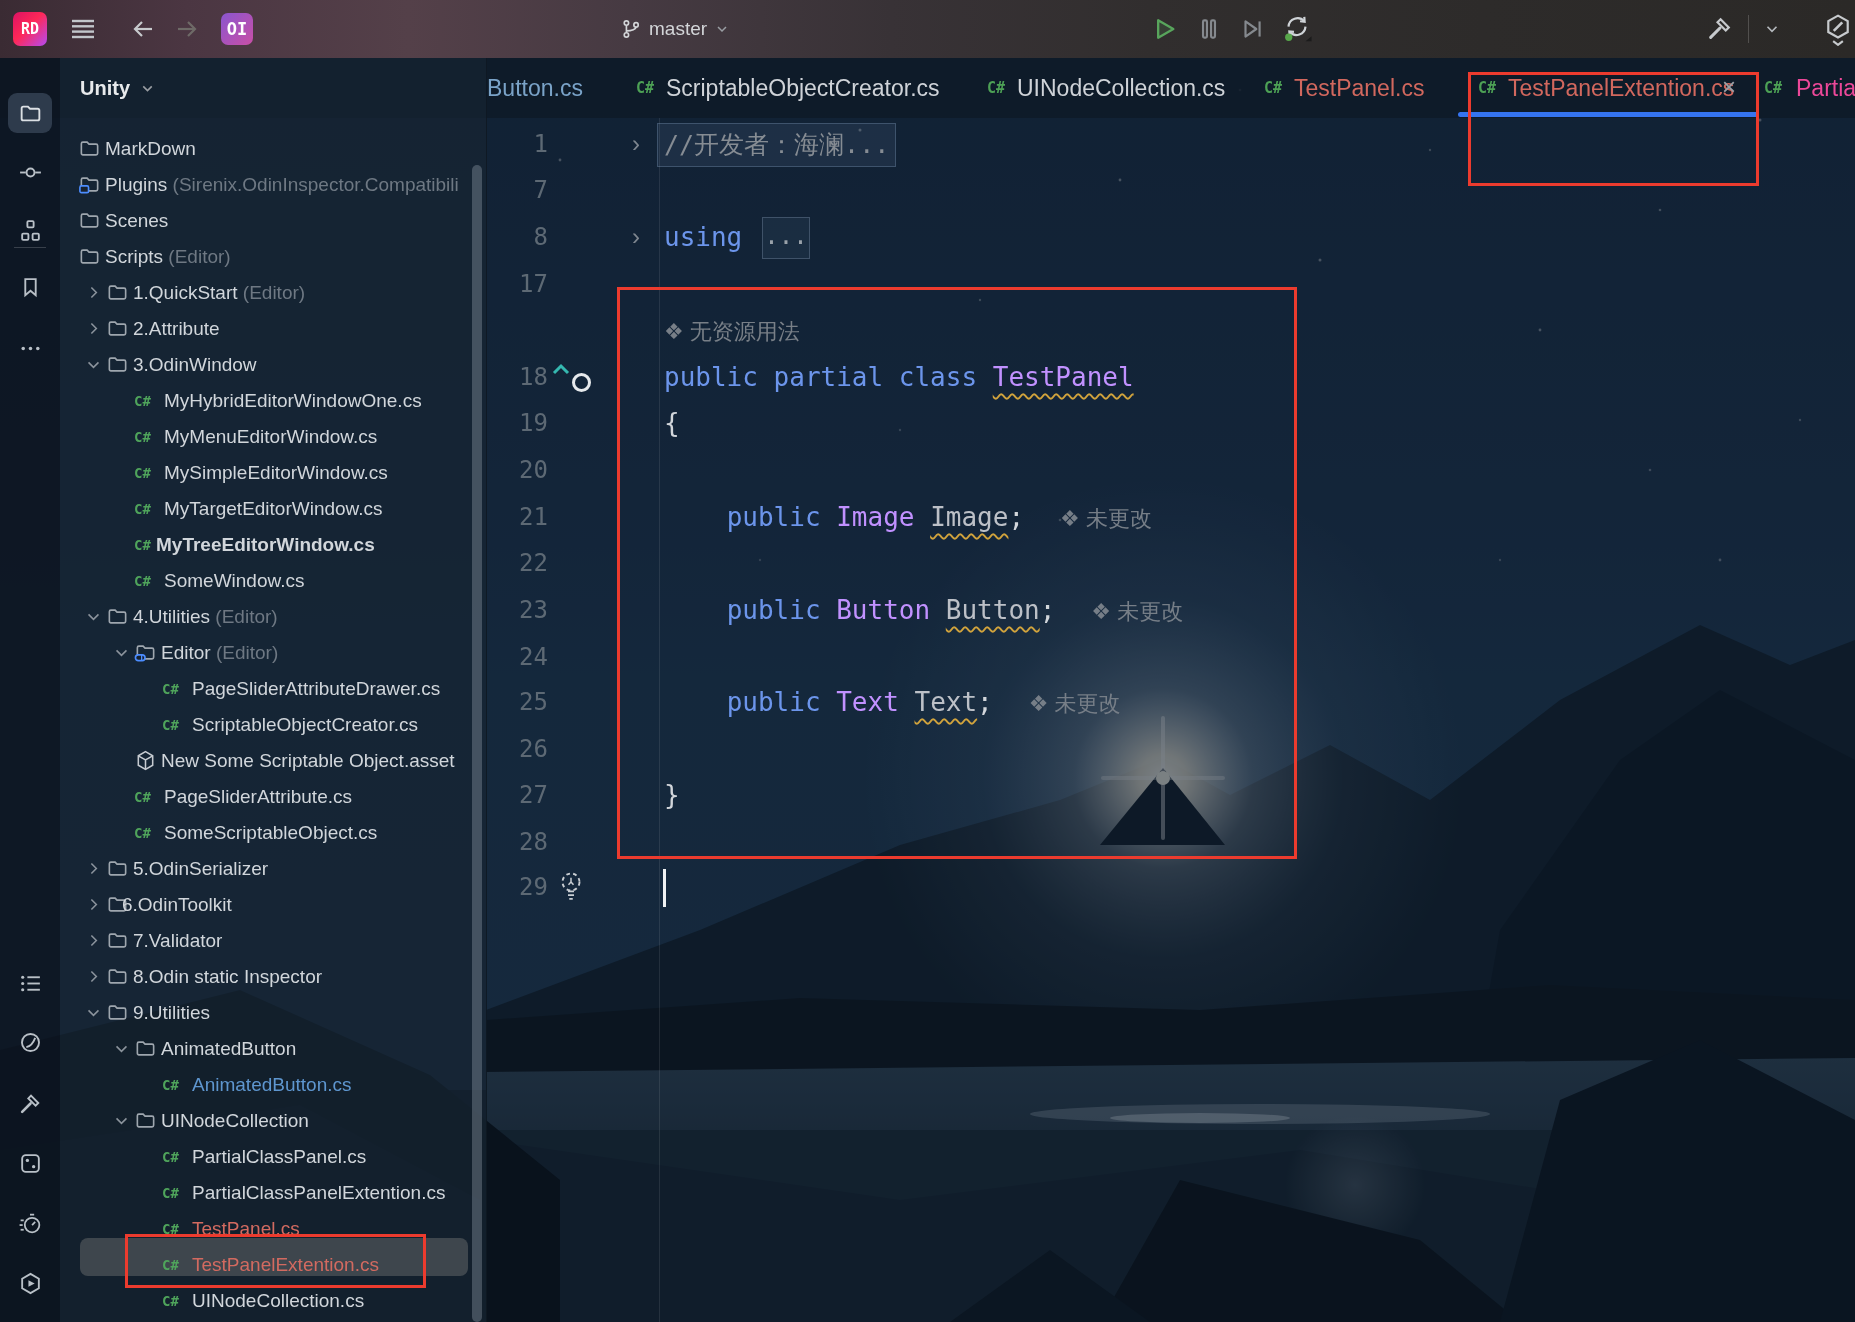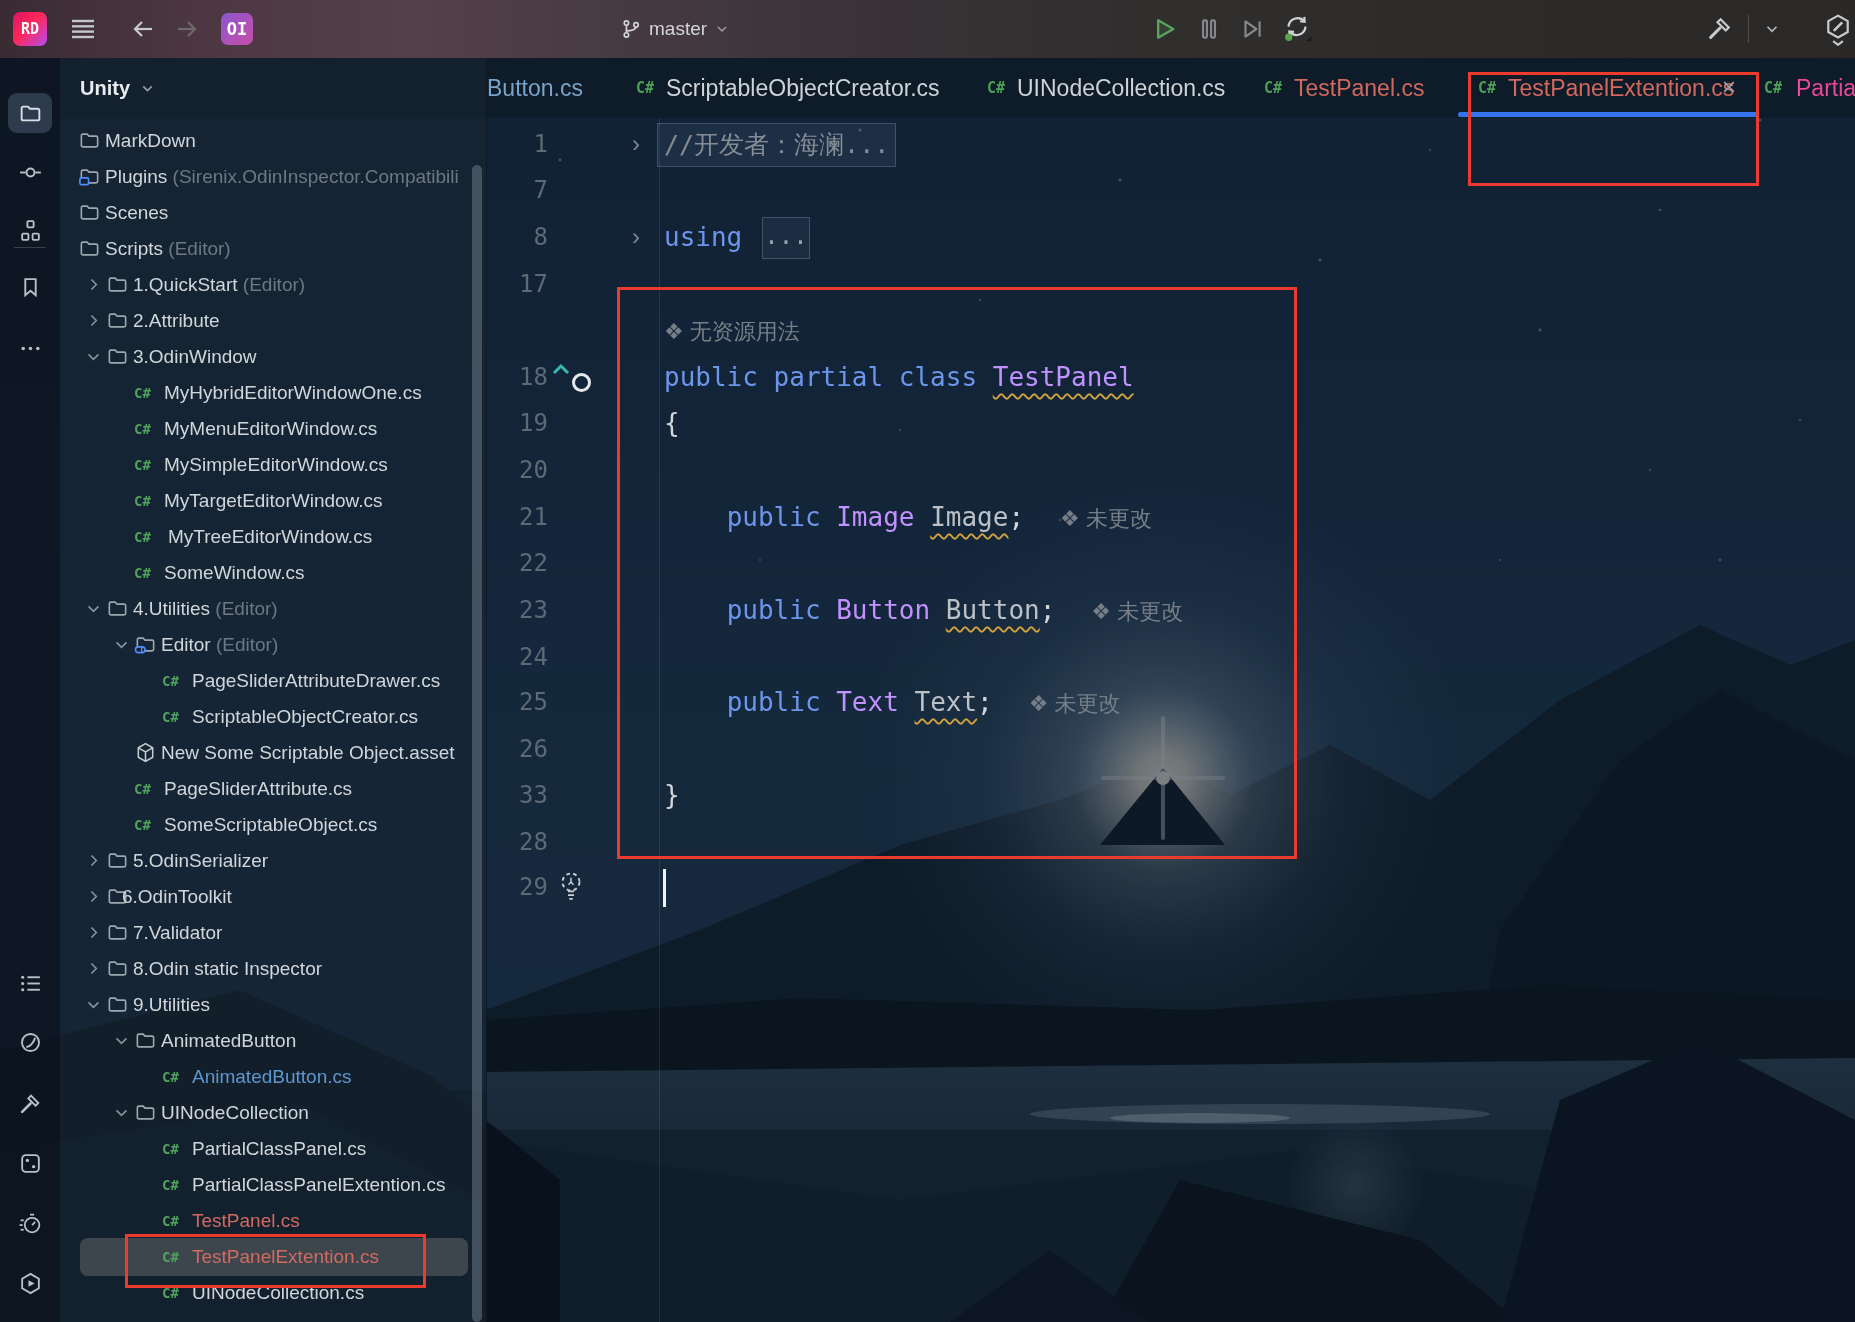--- a/index.html
+++ b/index.html
@@ -42,21 +42,21 @@
   #rail{left:0;top:58px;width:60px;height:1264px;z-index:40;background:rgba(13,22,33,0.93);}
   .rail-ic{position:absolute;left:0;width:60px;height:40px;display:flex;align-items:center;justify-content:center;color:#b9c0c7;}
   .rail-pill{position:absolute;left:8px;width:44px;height:40px;border-radius:9px;background:#2e3b4c;}
   .rail-div{position:absolute;left:14px;width:32px;height:1px;background:rgba(255,255,255,0.18);}
 
   
   #panel{left:60px;top:58px;width:426px;height:1264px;z-index:30;
     background:rgba(21,34,48,0.87);border-right:1px solid rgba(0,0,0,0.25);overflow:hidden;}
   #panel-head{position:absolute;left:0;top:0;width:426px;height:60px;display:flex;align-items:center;}
   #panel-title{margin-left:20px;font-size:20px;font-weight:600;color:#e8eaec;}
-  .trow{position:absolute;left:0;width:426px;height:36px;}
+  .trow{position:absolute;left:0;width:426px;height:36px;margin-top:8px;}
   .trow .lbl{position:absolute;top:0;height:36px;line-height:36px;font-size:19px;color:#d1d6db;white-space:nowrap;}
   .trow .sfx{color:#6e7883;}
   .trow .lbl.mod{color:#5e96cf;} .trow .lbl.err{color:#d26a60;}
   .t-ic{position:absolute;top:6px;color:#9ea6ae;}
   .t-chev{position:absolute;top:9px;color:#8b939c;}
   .t-cs{position:absolute;top:0;height:36px;line-height:36px;font-family:"DejaVu Sans Mono",monospace;
         font-weight:bold;font-size:14px;color:#4fa45b;}
   #tree-sel{position:absolute;left:20px;width:388px;height:38px;border-radius:8px;background:rgba(70,77,83,0.85);}
   #panel-scroll{position:absolute;left:412px;top:107px;width:10px;height:1157px;border-radius:5px;background:rgba(165,176,188,0.33);}
 
@@ -215,21 +215,21 @@
           <span class="lineno">24</span>
         </div>
         <div class="eline" style="top: 679px;">
           <span class="lineno">25</span>
           <span class="codespan"><span class="tk-pn">    </span><span class="tk-kw">public </span><span class="tk-type">Text </span><span class="tk-field tk-warn">Text</span><span class="tk-pn">;</span><span class="hint">❖ 未更改</span></span>
         </div>
         <div class="eline" style="top: 726px;">
           <span class="lineno">26</span>
         </div>
         <div class="eline" style="top: 772px;">
-          <span class="lineno">33</span>
+          <span class="lineno">27</span>
           <span class="codespan"><span class="tk-pn">}</span></span>
         </div>
         <div class="eline" style="top: 819px;">
           <span class="lineno">28</span>
         </div>
         <div class="eline" style="top: 864px;">
           <span class="lineno">29</span>
           <span style="position: absolute; left: 556px; top: 5px;">
             <svg width="30" height="36" viewBox="0 0 24 28">
               <circle cx="12" cy="10" r="6.8" fill="none" stroke="#c9ced3" stroke-width="1.5" stroke-dasharray="3 2.6"></circle>
@@ -454,21 +454,21 @@
         <div class="trow" style="top: 389px;">
           <span class="t-cs" style="left: 74px;">C#</span>
           <span class="lbl" style="left: 104px;">MySimpleEditorWindow.cs</span>
         </div>
         <div class="trow" style="top: 425px;">
           <span class="t-cs" style="left: 74px;">C#</span>
           <span class="lbl" style="left: 104px;">MyTargetEditorWindow.cs</span>
         </div>
         <div class="trow" style="top: 461px;">
           <span class="t-cs" style="left: 74px;">C#</span>
-          <span class="lbl" style="left: 108px;">MyTreeEditorWindow.cs</span>
+          <span class="lbl" style="left: 96px; font-weight: bold;">MyTreeEditorWindow.cs</span>
         </div>
         <div class="trow" style="top: 497px;">
           <span class="t-cs" style="left: 74px;">C#</span>
           <span class="lbl" style="left: 104px;">SomeWindow.cs</span>
         </div>
         <div class="trow" style="top: 533px;">
           <span class="t-chev" style="left: 25px;">
             <svg width="17" height="17" viewBox="0 0 24 24">
               <polyline points="5,9 12,16 19,9" fill="none" stroke="currentColor" stroke-width="2.2"></polyline>
             </svg>

